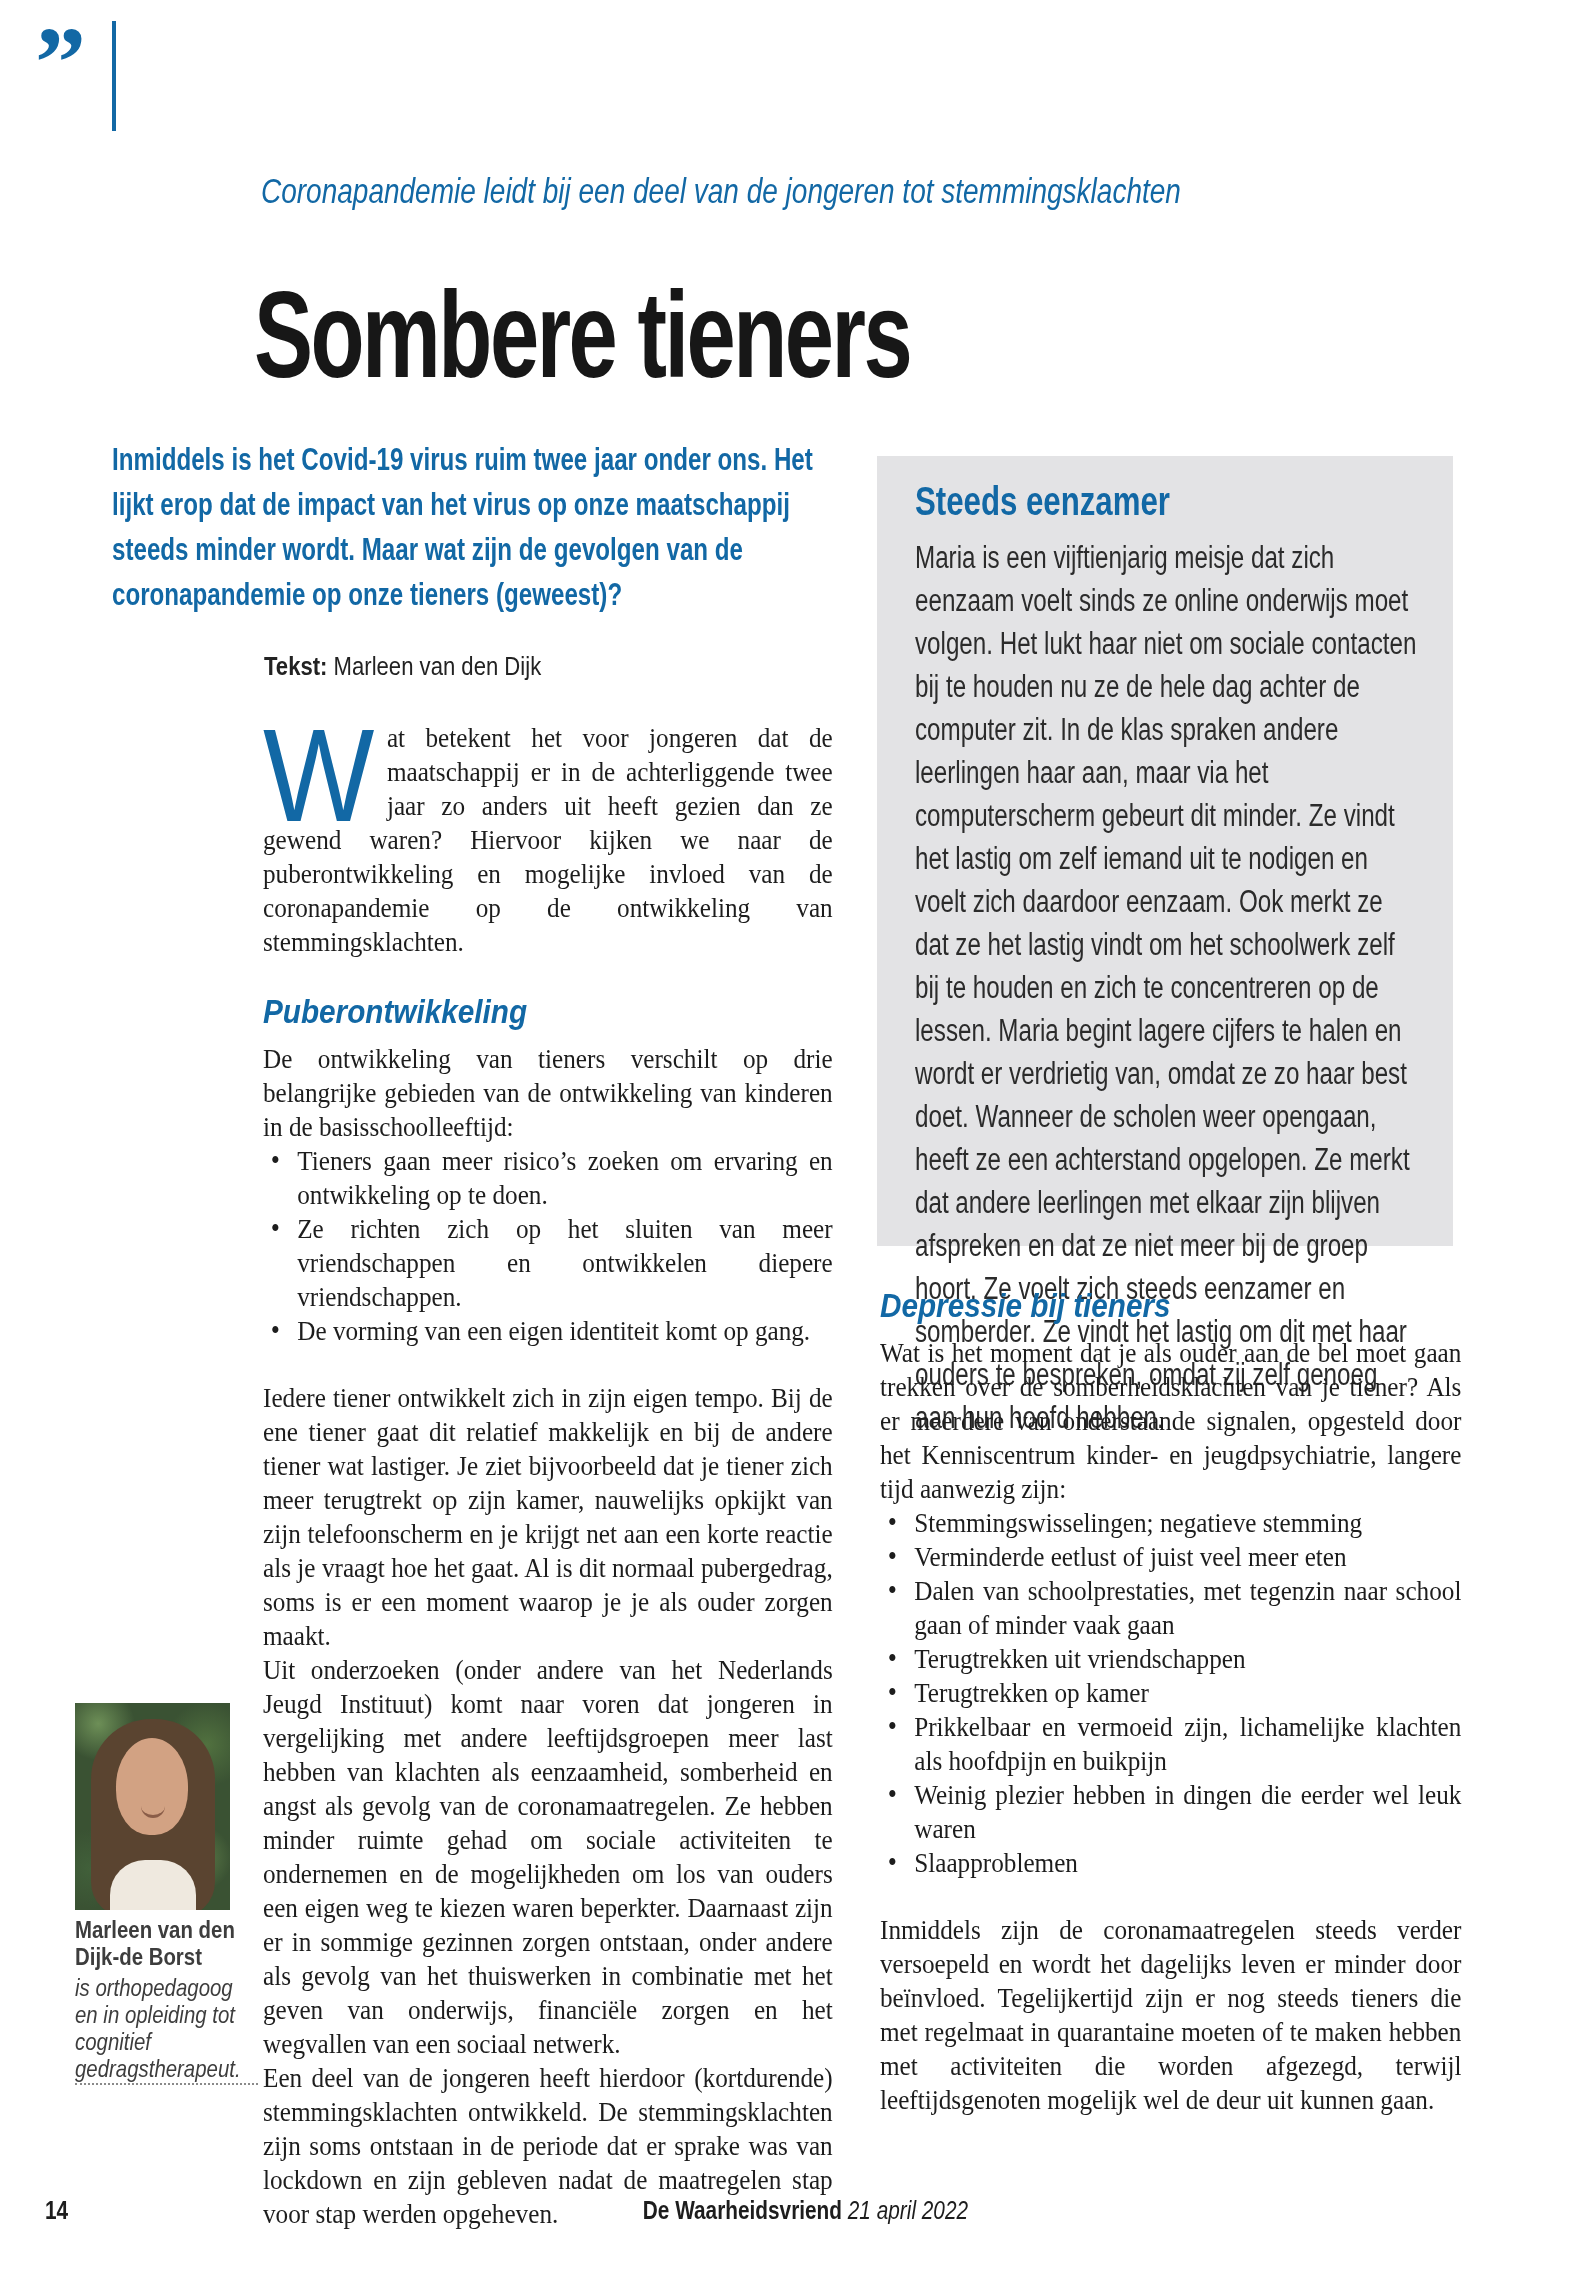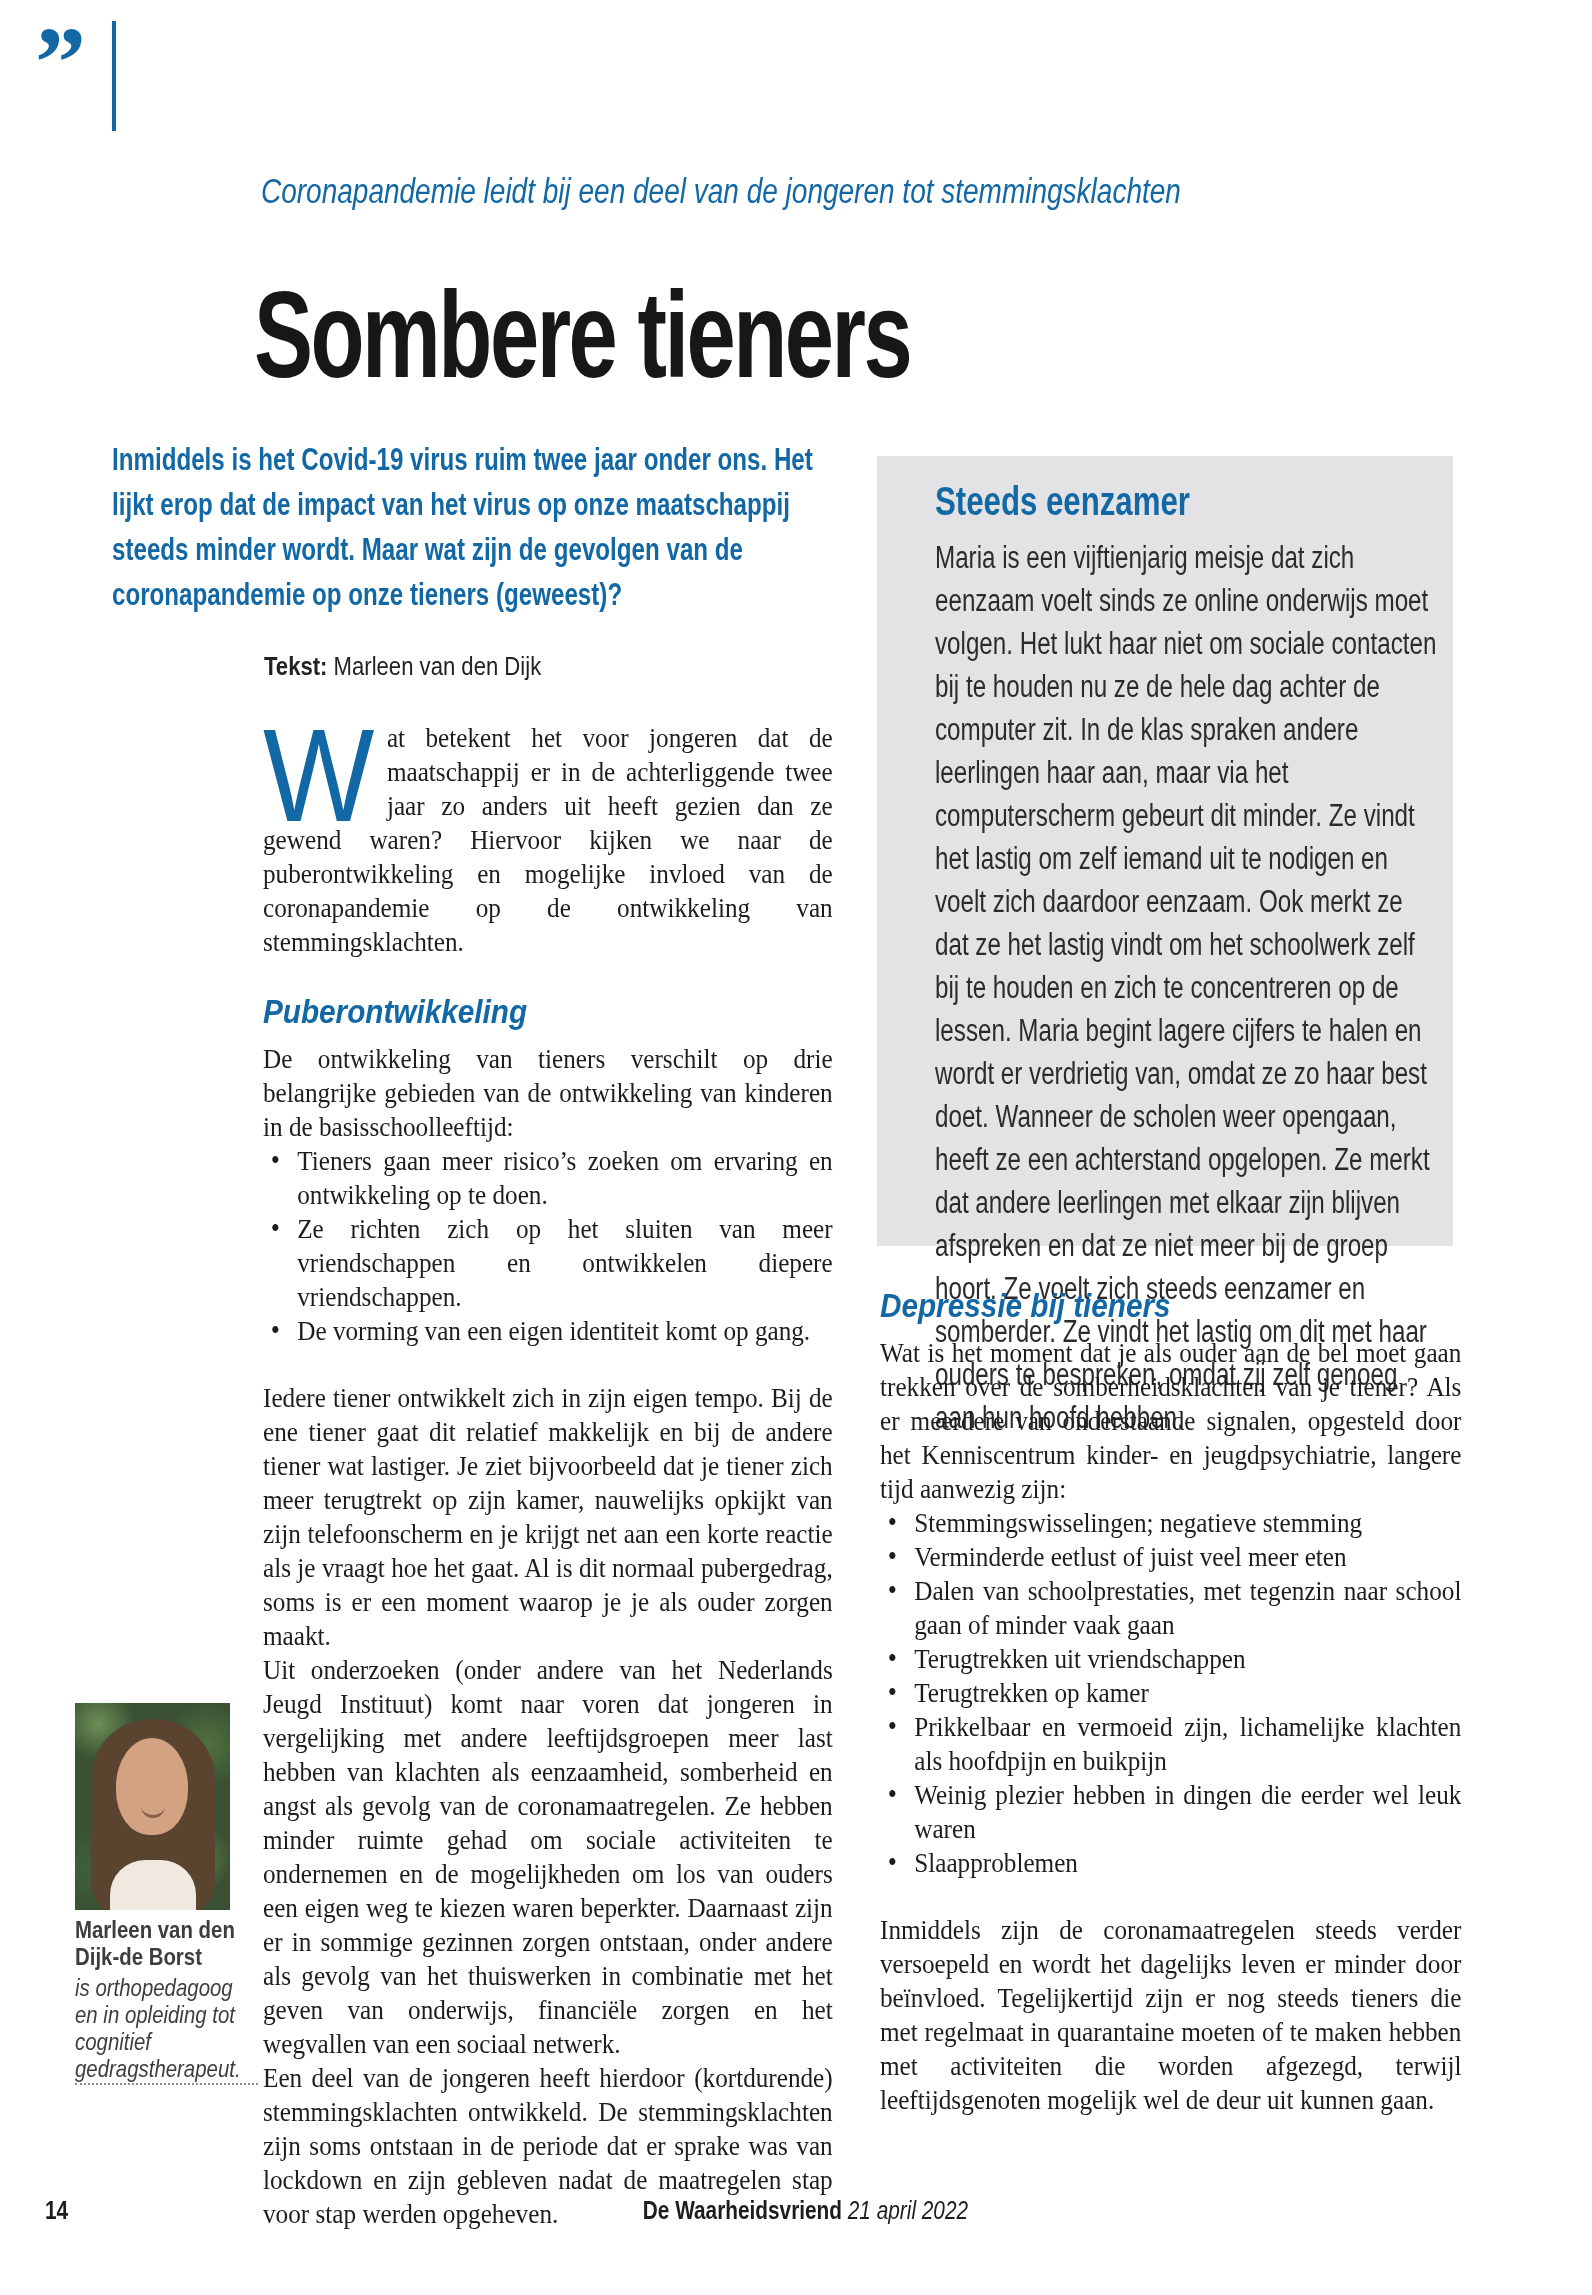--- a/index.html
+++ b/index.html
@@ -81,21 +81,21 @@
     position:absolute;left:8.6px;top:-1.7px;
     font-size:29px;color:#1d1d1d;
   }
   .para-gap{margin-top:33px !important;}
   
   .graybox{
     position:absolute;left:877px;top:456px;
     width:576px;height:790px;
     background:#e3e3e5;
     box-sizing:border-box;
-    padding:24px 0 0 58px;
+    padding:24px 0 0 38px;
   }
   .sb-head{
     font-size:40px;font-weight:bold;color:#1268a5;
     white-space:nowrap;line-height:1.05;
     transform:scaleX(0.78);transform-origin:0 0;
   }
   .sb-text{
     width:643px;margin-top:14px;
     font-size:31px;line-height:43px;color:#2b2b2b;
     transform:scaleX(0.78);transform-origin:0 0;

